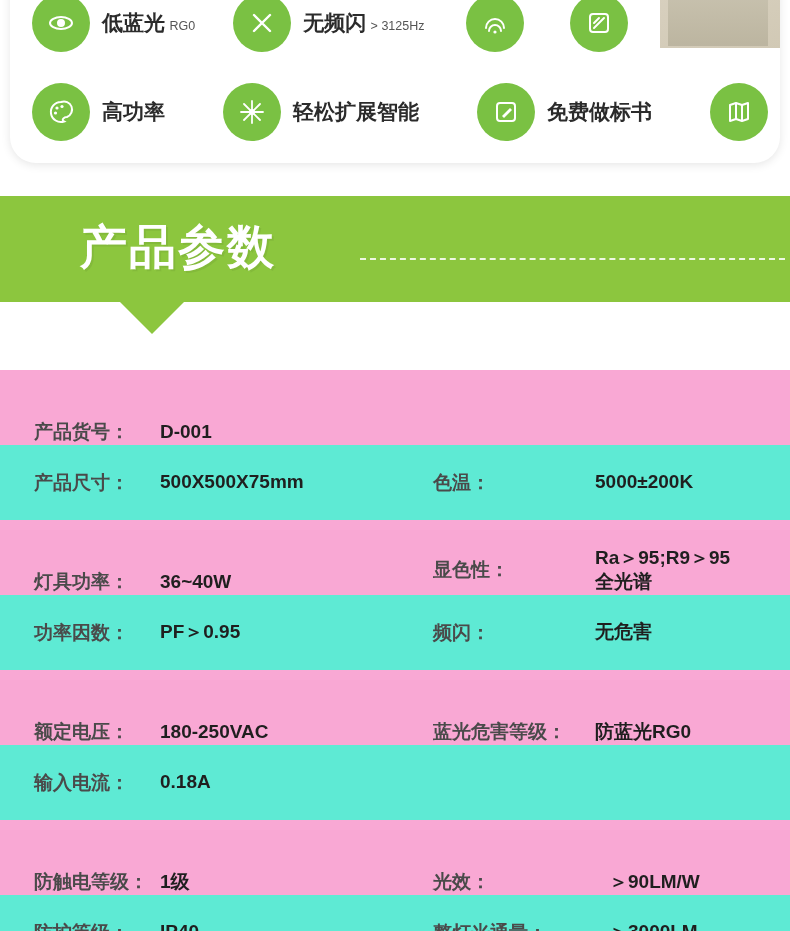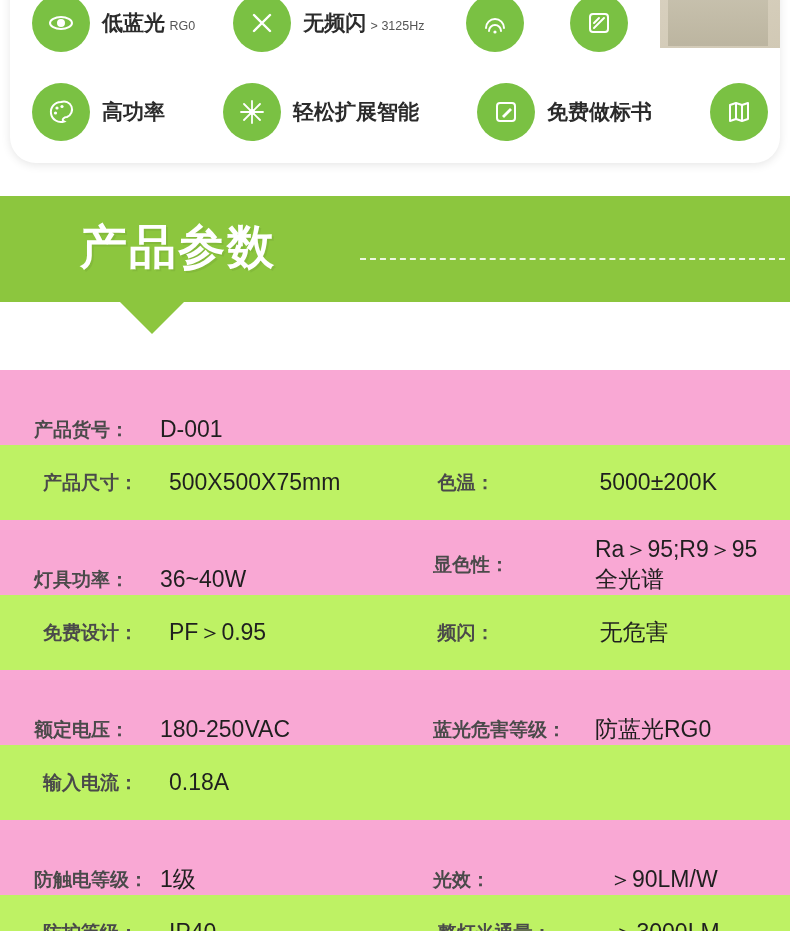--- a/index.html
+++ b/index.html
@@ -94,33 +94,33 @@
 
   
   .table {
     position: absolute; left: 0; top: 370px; width: 790px;
   }
   .trow {
     display: flex; align-items: stretch;
     width: 790px;
     min-height: 75px;
   }
-  .trow.alt { background: #bef264; padding-left: 9px; }
+  .trow.alt { background: #5eead4; }
   .trow.plain { background: #f9a8d4; align-items: flex-end; }
   .cellpair { display: flex; align-items: center; }
   .cellpair.left { width: 395px; }
   .cellpair.right { width: 395px; }
   .cellpair.full { width: 790px; }
   .klabel {
     font-size: 19px; font-weight: bold; color: #4a4a4a;
     padding-left: 34px; white-space: nowrap;
   }
   .cellpair.right .klabel { padding-left: 38px; }
   .vval {
-    font-size: 23px; font-weight: normal; color: #1f1f1f;
+    font-size: 19px; font-weight: bold; color: #1f1f1f;
     padding-left: 0; line-height: 1.3;
   }
   .cellpair.left .vval { margin-left: 0; }
   .kfix-a { width: 160px; }
   .kfix-b { width: 200px; }
   .vwrap { flex: 1 1 auto; }
   .vwrap .l2 { display:block; }
   .indent-1 { padding-left: 22px; }
   .indent-2 { padding-left: 14px; }
 </style>
@@ -273,21 +273,21 @@
         <span class="klabel kfix-b">显色性：</span>
         <span class="vval vwrap">
           <span class="l2">Ra＞95;R9＞95</span>
           <span class="l2">全光谱</span>
         </span>
       </div>
     </div>
 
     <div class="trow alt">
       <div class="cellpair left">
-        <span class="klabel kfix-a">免费设计：</span>
+        <span class="klabel kfix-a">功率因数：</span>
         <span class="vval vwrap">PF＞0.95</span>
       </div>
       <div class="cellpair right">
         <span class="klabel kfix-b">频闪：</span>
         <span class="vval vwrap">无危害</span>
       </div>
     </div>
 
     <div class="trow plain">
       <div class="cellpair left">

